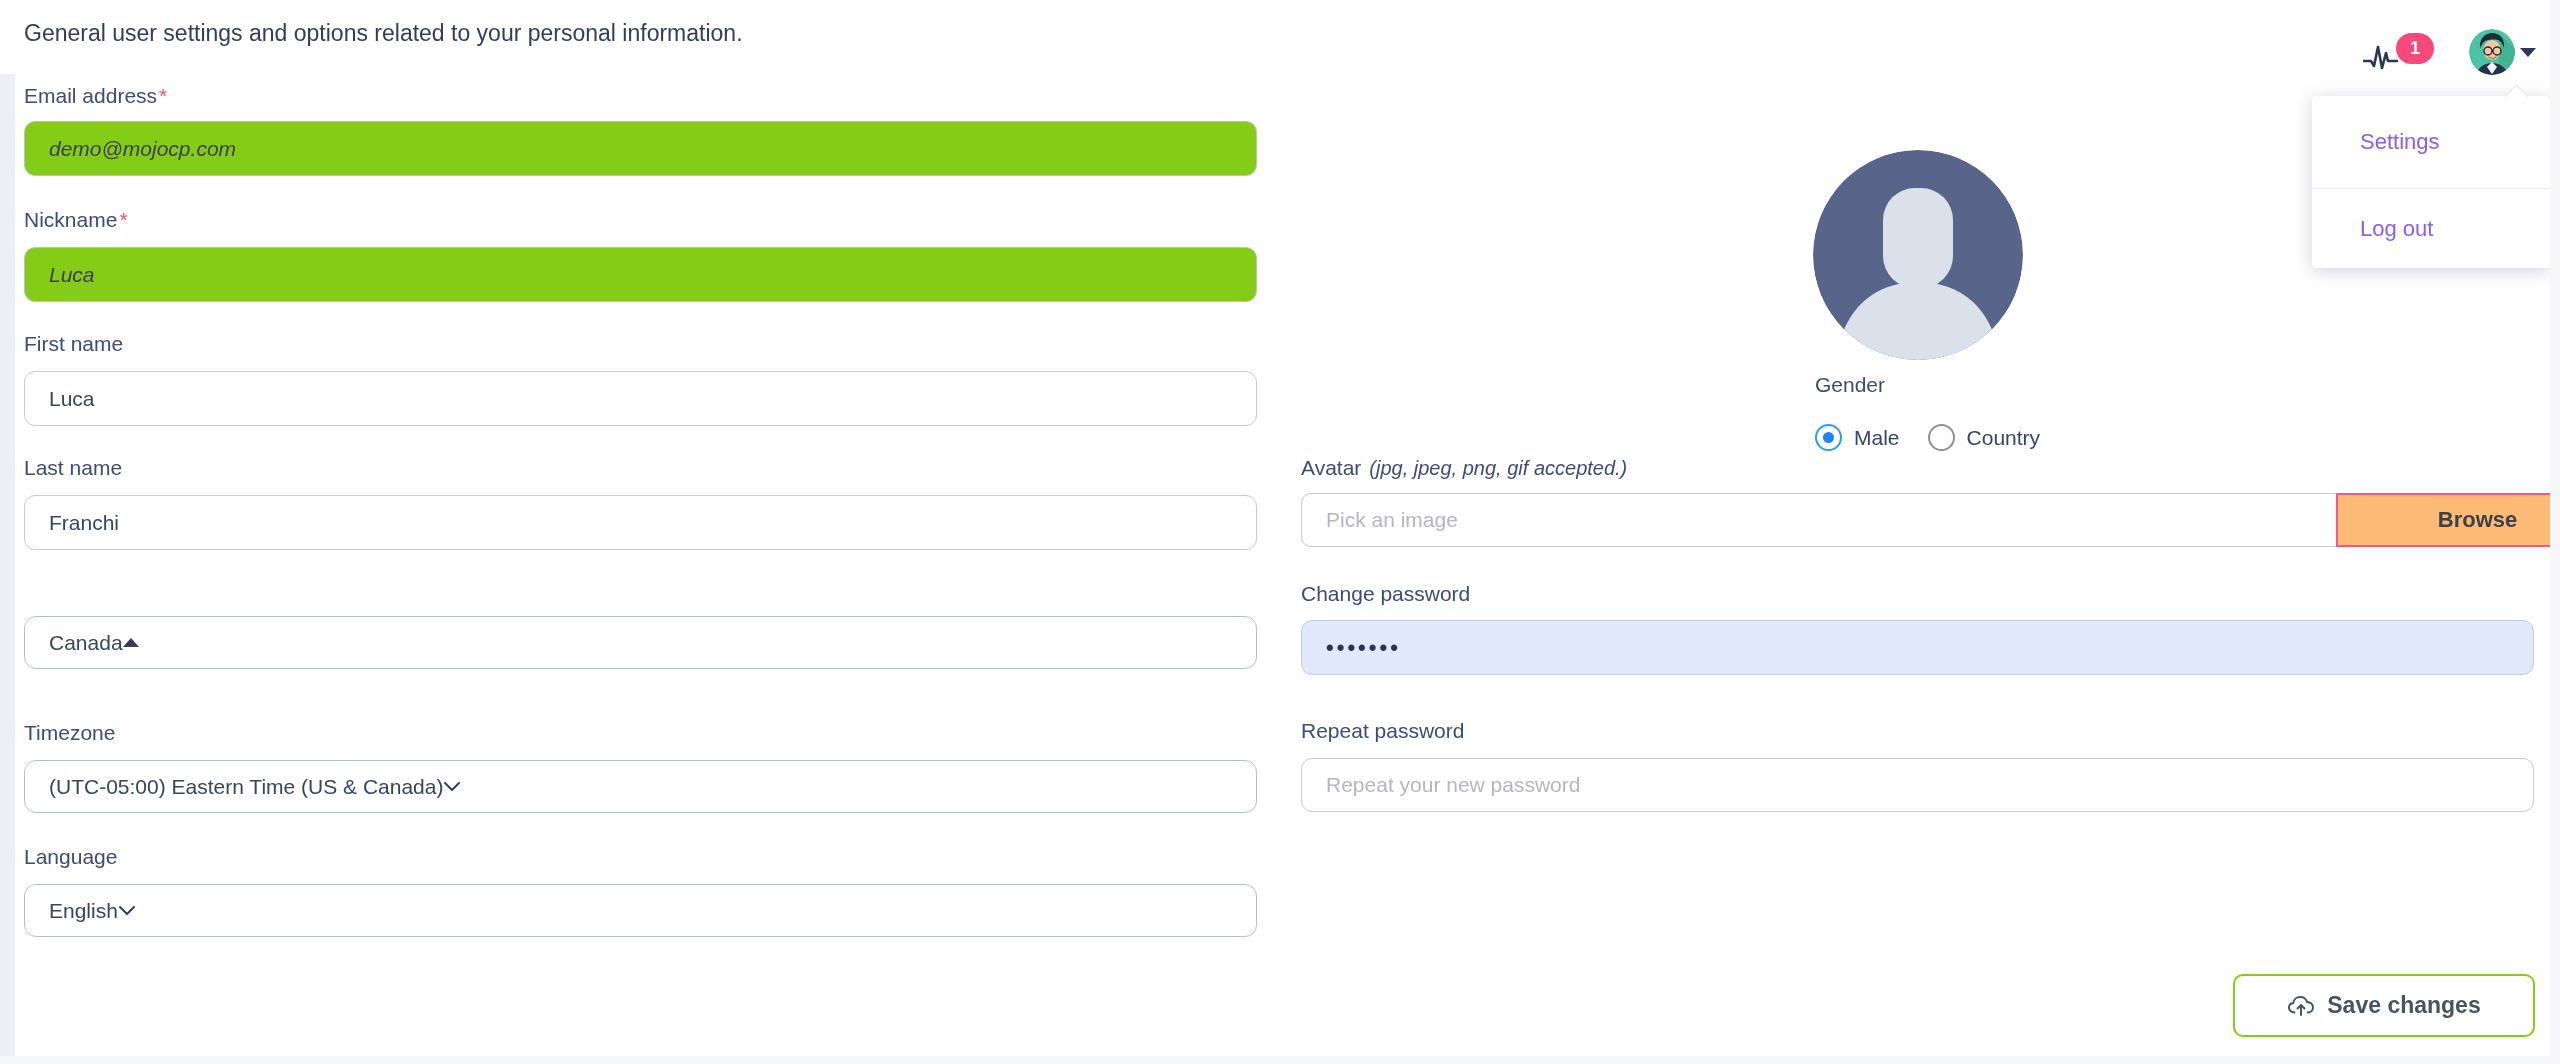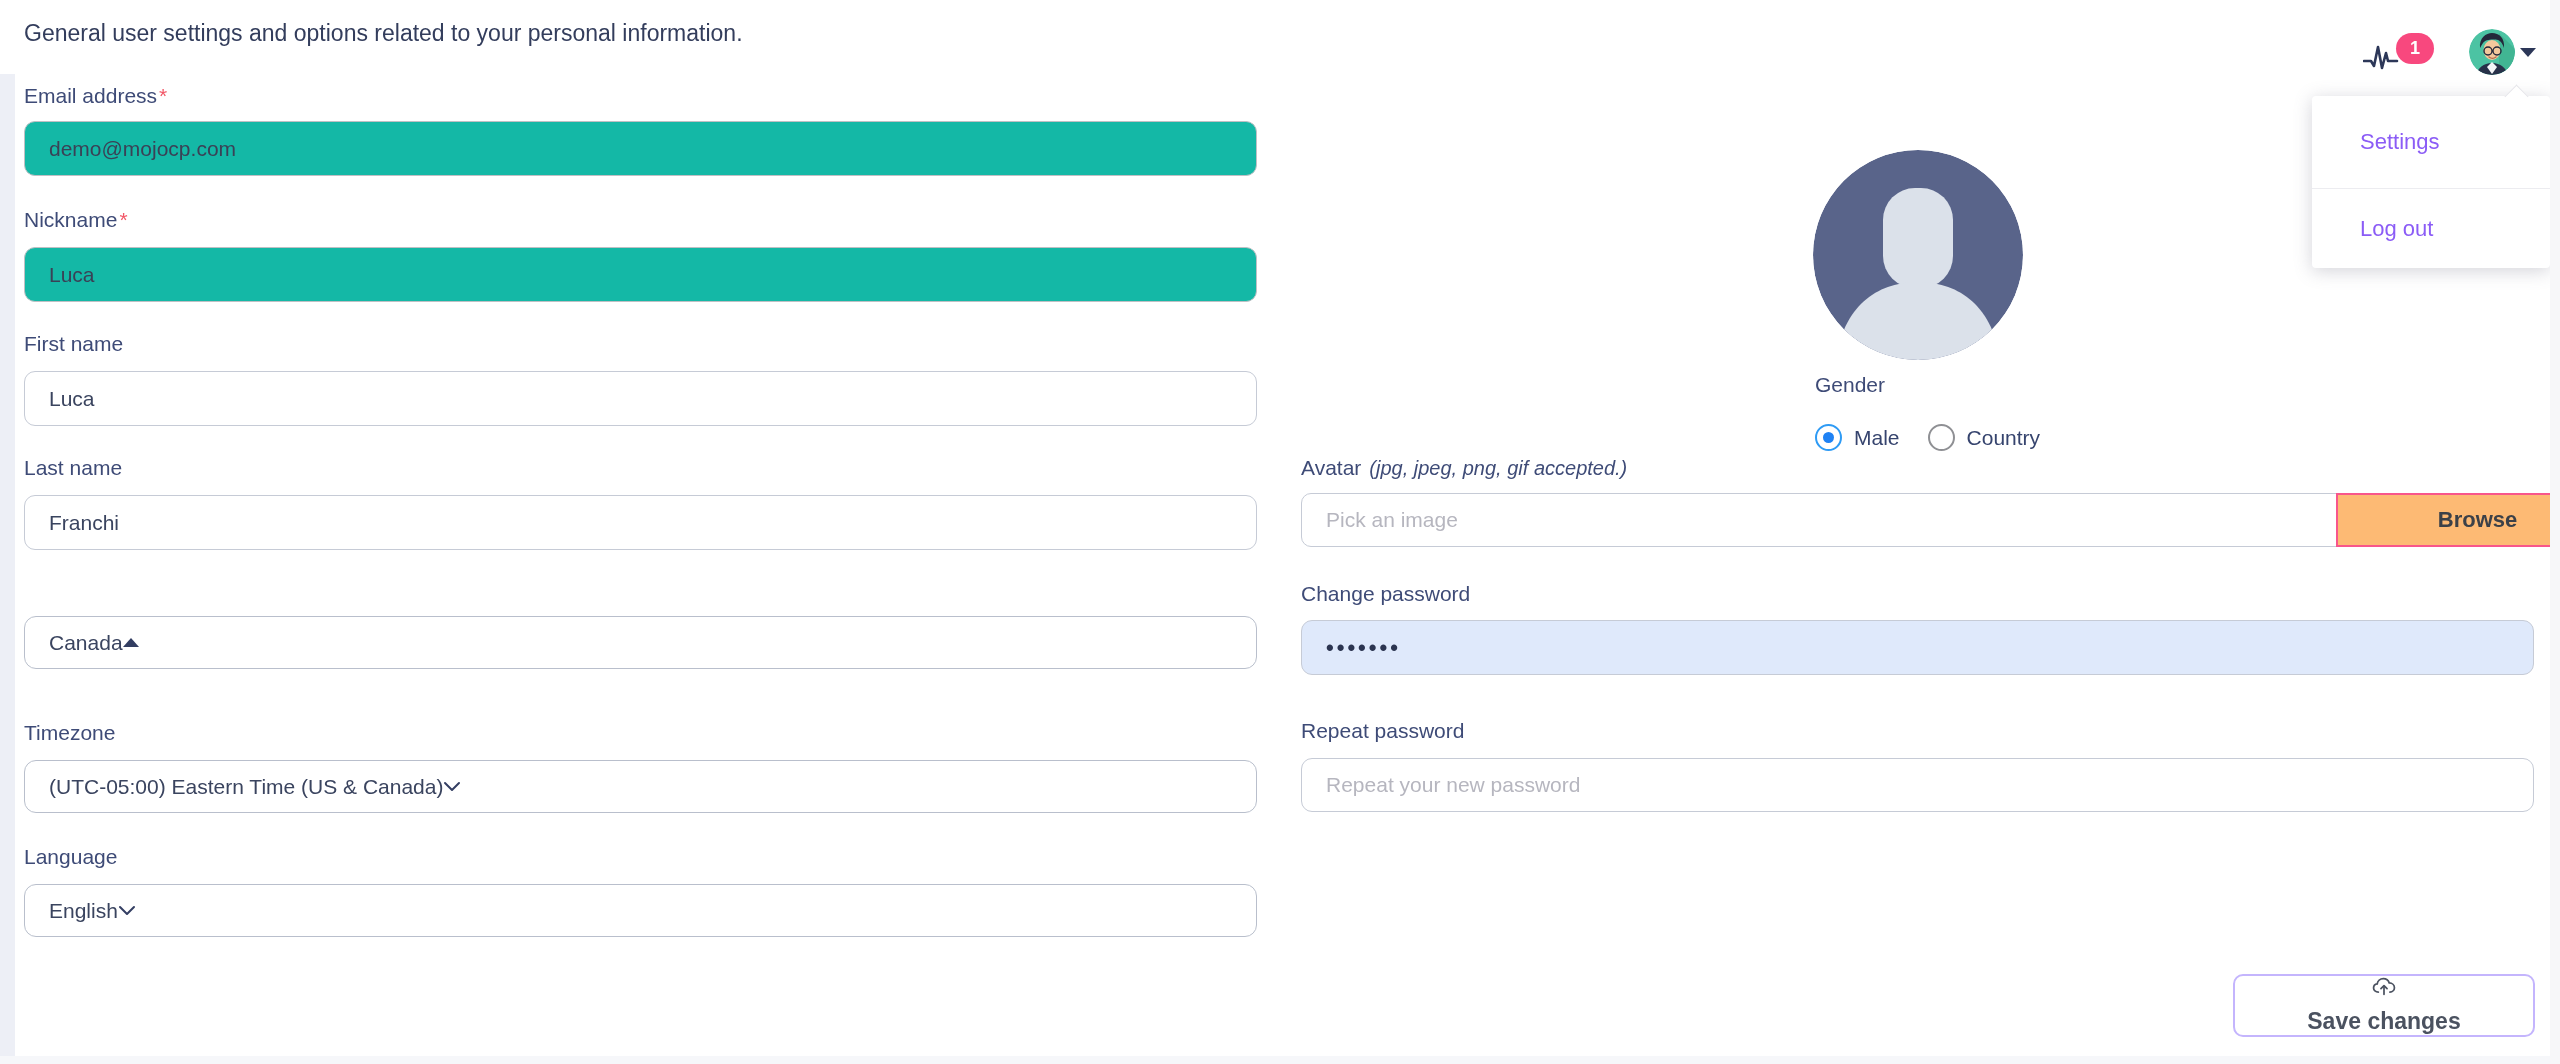--- a/index.html
+++ b/index.html
@@ -22,21 +22,21 @@
   .req{color:#f25767;margin-left:2px;}
 
   .control{
     position:absolute;box-sizing:border-box;height:55px;
     border:1px solid #c6cbd6;border-radius:11px;background:#fff;
     font-size:21px;color:#3a445f;padding:0 24px;
     display:flex;align-items:center;
   }
   input.control{outline:none;}
   input.control::placeholder{color:#b6b6bf;}
-  .control.disabled{background:#14b8a6;border-color:#bfc0c4;color:#3a4156;}
+  .control.disabled{background:#84cc16;border-color:#bfc0c4;color:#3a4156;font-style:italic;}
   .select{border-color:#b9bfcc;border-radius:12px;justify-content:flex-start;cursor:pointer;}
   .caret-up{width:0;height:0;border-left:8px solid transparent;border-right:8px solid transparent;border-bottom:9px solid #323d61;}
   .chev{flex:0 0 auto;}
 
   
   .lcol{left:24px;width:1233px;}
   
   .rcol{left:1301px;width:1233px;}
 
   
@@ -61,23 +61,23 @@
     background:#fdba74;border:2px solid #f8568b;border-radius:0 10px 10px 0;
     display:flex;align-items:center;justify-content:center;
     font-size:22px;font-weight:700;color:#3c4148;cursor:pointer;padding-left:48px;
   }
 
   .pw-input{letter-spacing:3px;background:#dfe9fb;color:#2b3450;font-size:22px;font-weight:700;}
 
   
   .save-btn{
     position:absolute;left:2233px;top:974px;width:302px;height:63px;box-sizing:border-box;
-    background:#fff;border:2px solid #c4b5fd;border-radius:10px;
+    background:#fff;border:2px solid #84cc16;border-radius:10px;
     display:flex;align-items:center;justify-content:center;gap:12px;
-    font-size:23px;font-weight:700;color:#4b5260;cursor:pointer;z-index:20;flex-direction:column;
+    font-size:23px;font-weight:700;color:#4b5260;cursor:pointer;z-index:20;
   }
 
   
   .pulse-icon{position:absolute;left:2363px;top:40px;width:40px;height:34px;cursor:pointer;}
   .badge{
     position:absolute;left:2396px;top:33px;width:38px;height:31px;border-radius:16px;
     background:#f8487e;color:#fff;font-size:18px;font-weight:700;
     display:flex;align-items:center;justify-content:center;z-index:5;cursor:pointer;
   }
   .user-avatar{position:absolute;left:2469px;top:29px;width:46px;height:46px;border-radius:50%;overflow:hidden;cursor:pointer;z-index:5;}

